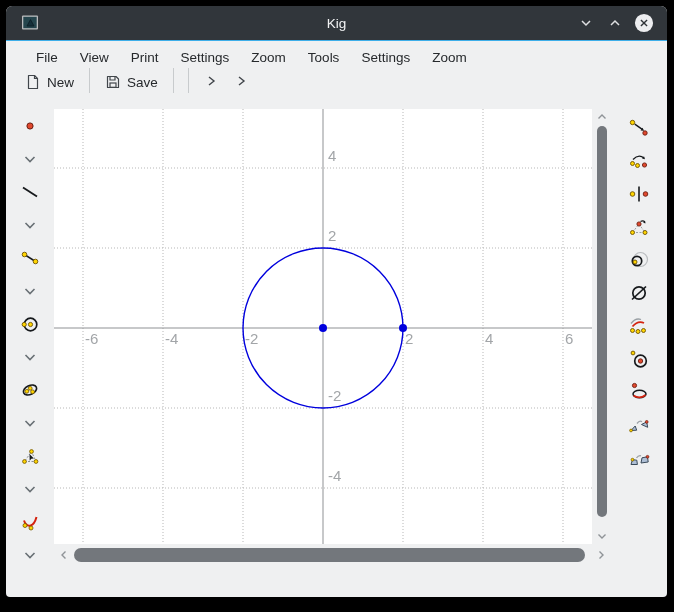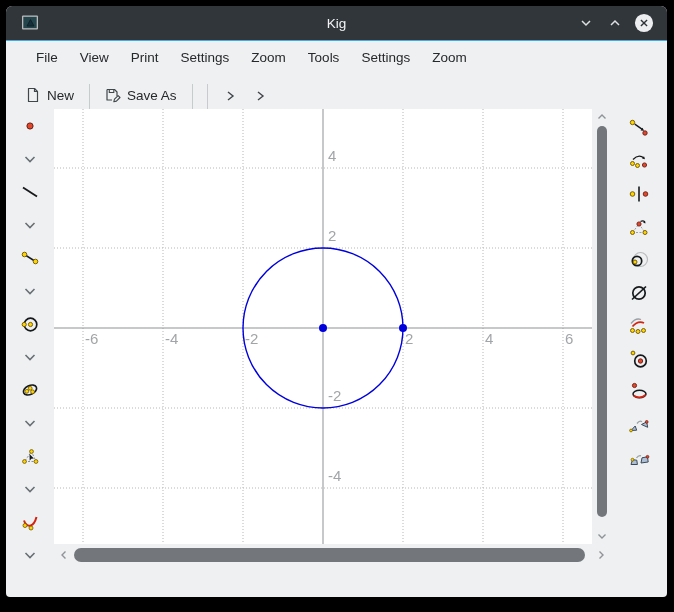--- a/index.html
+++ b/index.html
@@ -23,21 +23,21 @@
   .title-text{
     position:absolute;left:0;right:0;text-align:center;
     color:#f2f3f4;font-size:13.5px;
   }
   .win-controls{margin-left:auto;display:flex;align-items:center;gap:9px;margin-right:13px;z-index:2;}
   .win-btn{width:20px;height:20px;display:flex;align-items:center;justify-content:center;background:none;border:none;padding:0;cursor:default;}
   
   .menubar{height:27px;flex:0 0 27px;display:flex;align-items:flex-end;padding-left:19px;background:#eff0f1;}
   .menu-item{font-size:13.5px;color:#26292c;padding:3px 11px;background:none;border:none;font-family:inherit;}
   
-  .toolbar{height:41px;flex:0 0 41px;display:flex;align-items:flex-end;padding-left:11px;background:#eff0f1;}
+  .toolbar{height:41px;flex:0 0 41px;display:flex;align-items:flex-start;padding-left:11px;background:#eff0f1;}
   .tb-btn{display:flex;align-items:center;gap:6px;padding:6px 8px;background:none;border:none;font-family:inherit;font-size:13.5px;color:#26292c;}
   .tb-sep{width:1px;height:25px;background:#c8cbcd;margin:0 7px;}
   
   .content{flex:1;display:flex;min-height:0;}
   .rail{display:flex;flex-direction:column;align-items:center;}
   .rail-left{width:48px;flex:0 0 48px;}
   .rail-right{width:56px;flex:0 0 56px;padding-top:2px;}
   .rail-item{height:33px;flex:0 0 33px;display:flex;align-items:center;justify-content:center;width:100%;background:none;border:none;padding:0;}
   .center-col{width:557px;flex:0 0 557px;display:flex;flex-direction:column;}
   .canvas-row{height:435px;flex:0 0 435px;display:flex;}
@@ -103,25 +103,25 @@
     <button class="tb-btn">
       <svg class="ico" width="16" height="16" viewBox="0 0 16 16">
         <path d="M3.5 1.5 h6 l3 3 v10 h-9 z" fill="none" stroke="#41464b" stroke-width="1.2" stroke-linejoin="round"></path>
         <path d="M9.5 1.5 v3 h3" fill="none" stroke="#41464b" stroke-width="1.2"></path>
       </svg>
       <span>New</span>
     </button>
     <div class="tb-sep"></div>
     <button class="tb-btn">
       <svg class="ico" width="16" height="16" viewBox="0 0 16 16">
-        <path d="M2 2.5 h7.5 l2.5 2.5 v4 M2 2.5 v10.5 h5" fill="none" stroke="#41464b" stroke-width="1.2" stroke-linejoin="round"></path>
-        <path d="M4.3 2.7 v2.8 h4.5 v-2.8" fill="none" stroke="#41464b" stroke-width="1.1"></path>
-        <path d="M8.8 14.8 l.7-2.6 3.6-3.6 1.9 1.9-3.6 3.6 z" fill="none" stroke="#41464b" stroke-width="1.1" stroke-linejoin="round"></path>
+        <path d="M2.5 2.5 h8.5 l2.5 2.5 v8.5 h-11 z" fill="none" stroke="#41464b" stroke-width="1.2" stroke-linejoin="round"></path>
+        <path d="M5 2.7 v3.3 h5 v-3.3" fill="none" stroke="#41464b" stroke-width="1.2"></path>
+        <rect x="5" y="9" width="6" height="4.3" fill="none" stroke="#41464b" stroke-width="1.2"></rect>
       </svg>
-      <span>Save As</span>
+      <span>Save</span>
     </button>
     <div class="tb-sep"></div>
     <div class="tb-sep"></div>
     <button class="tb-btn">
       <svg class="ico" width="14" height="14" viewBox="0 0 14 14">
         <polyline points="5,3 10,7 5,11" fill="none" stroke="#41464b" stroke-width="1.4"></polyline>
       </svg>
     </button>
     <button class="tb-btn">
       <svg class="ico" width="14" height="14" viewBox="0 0 14 14">

